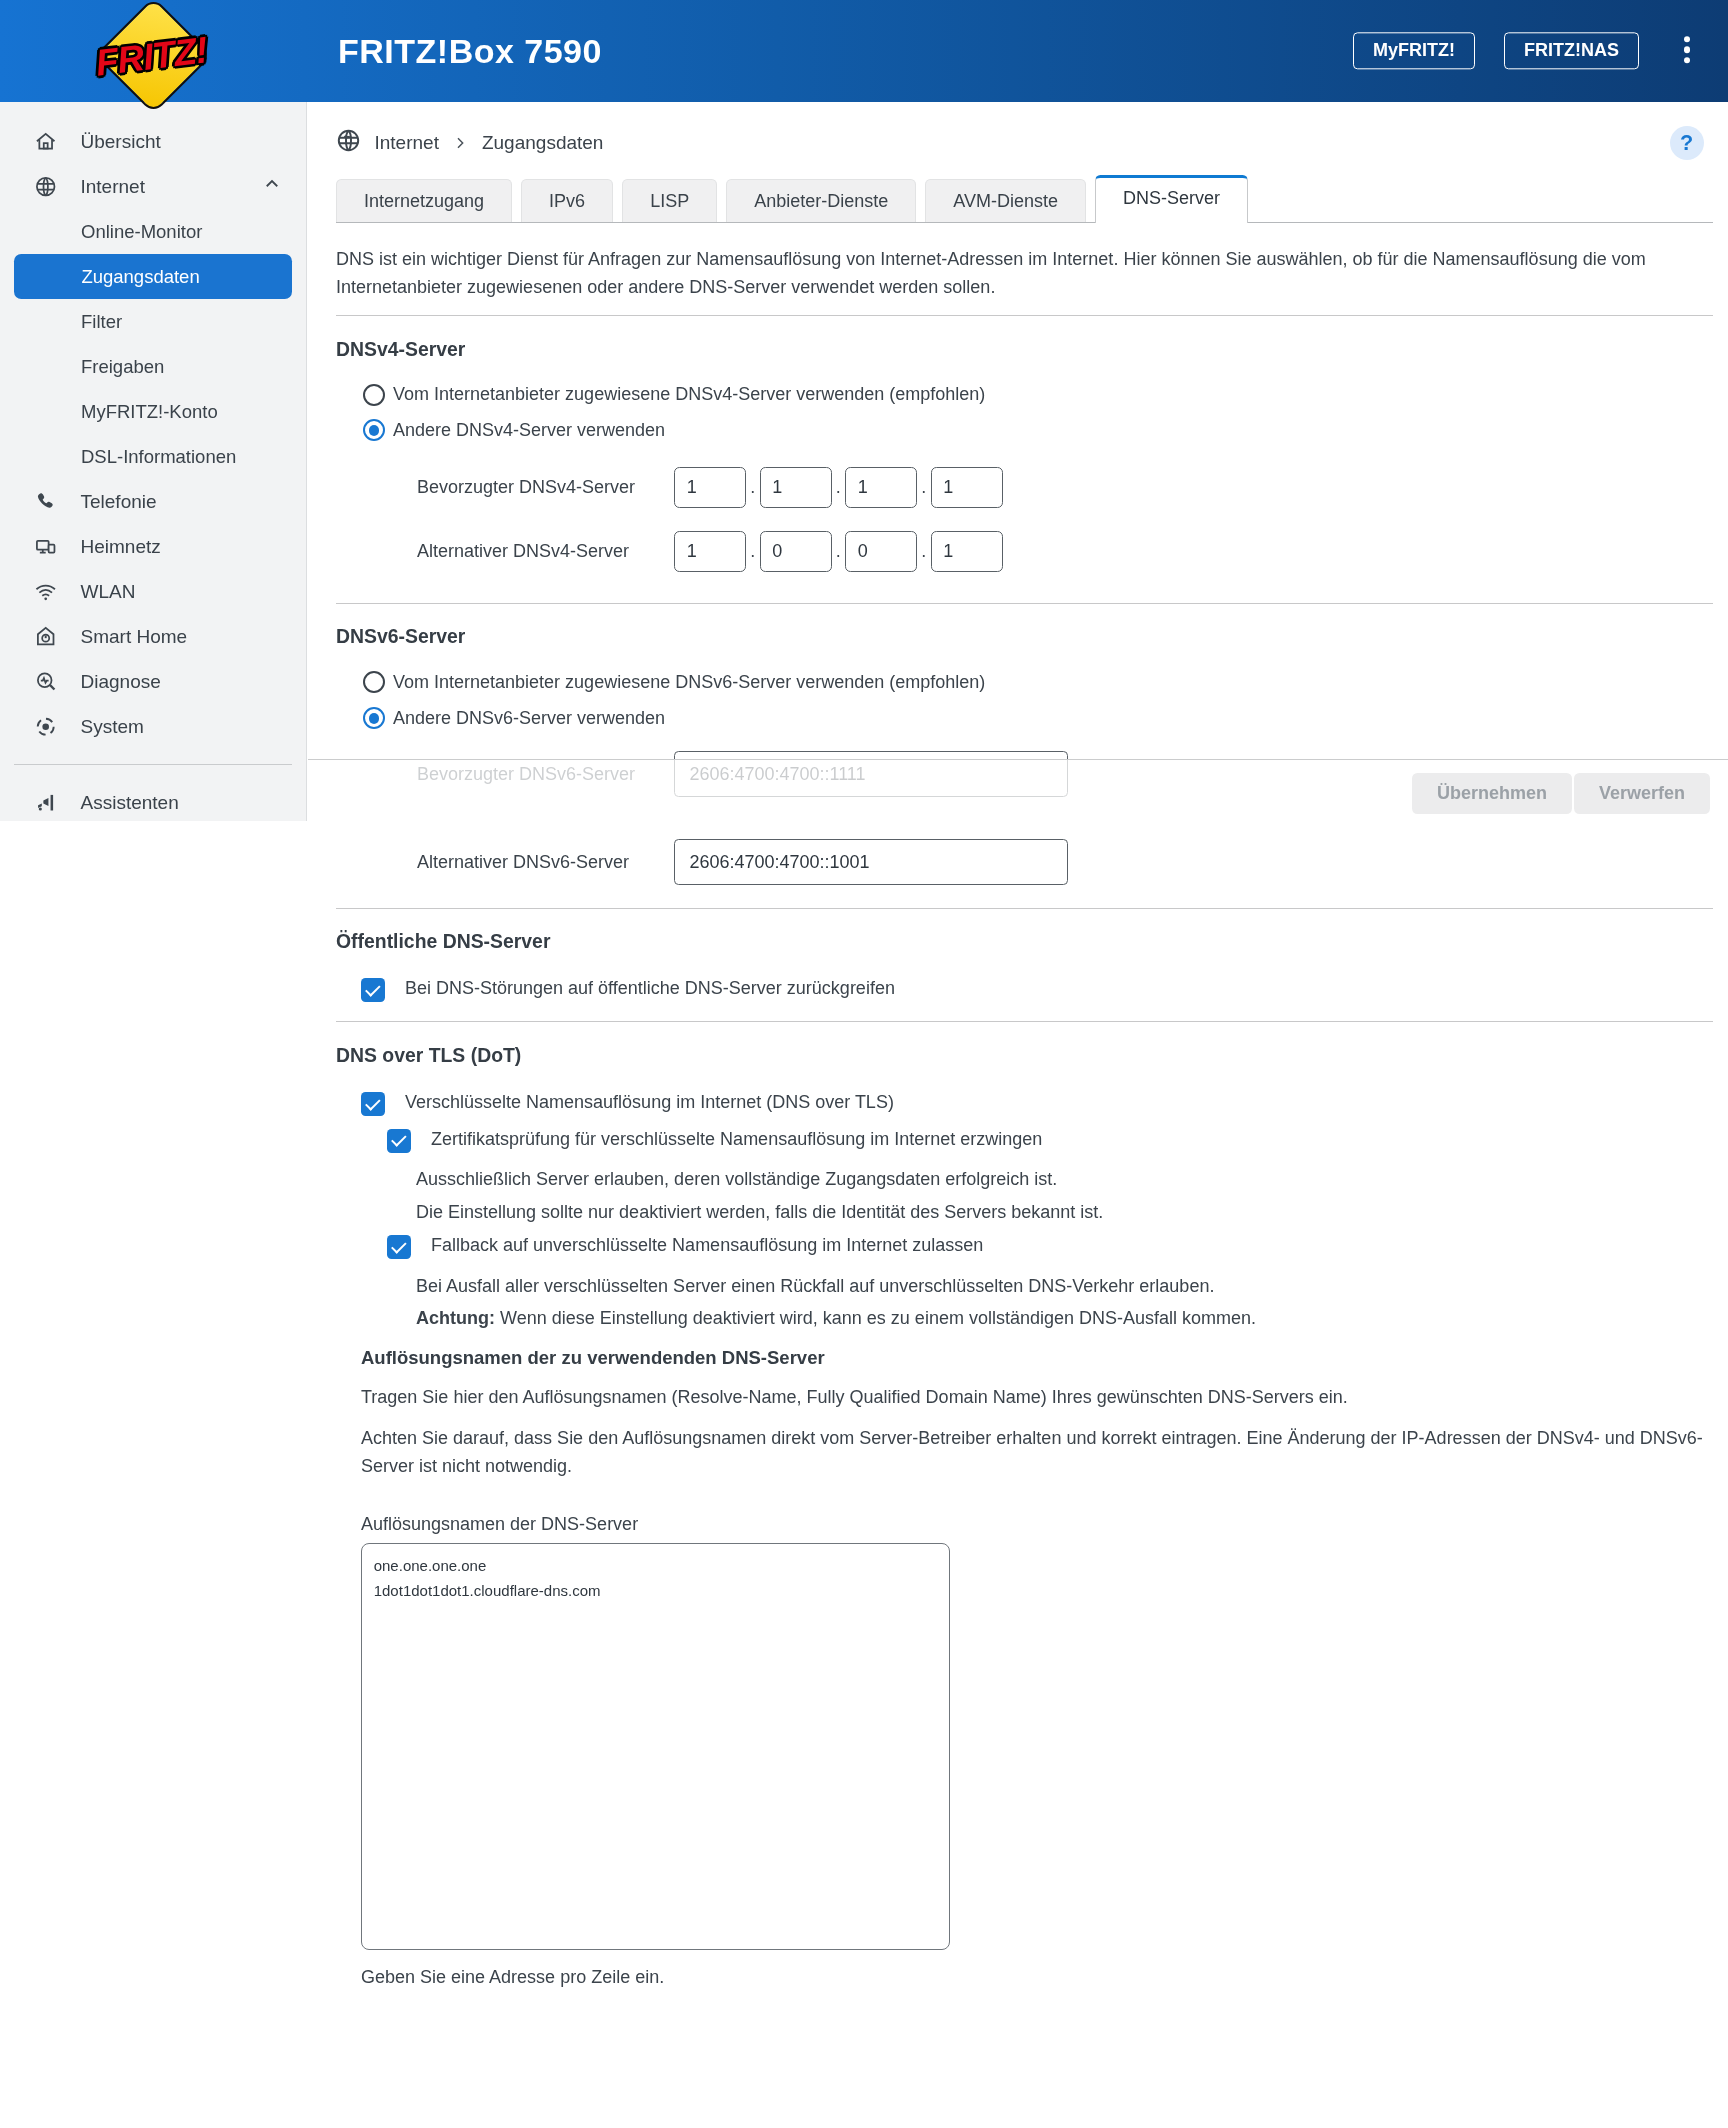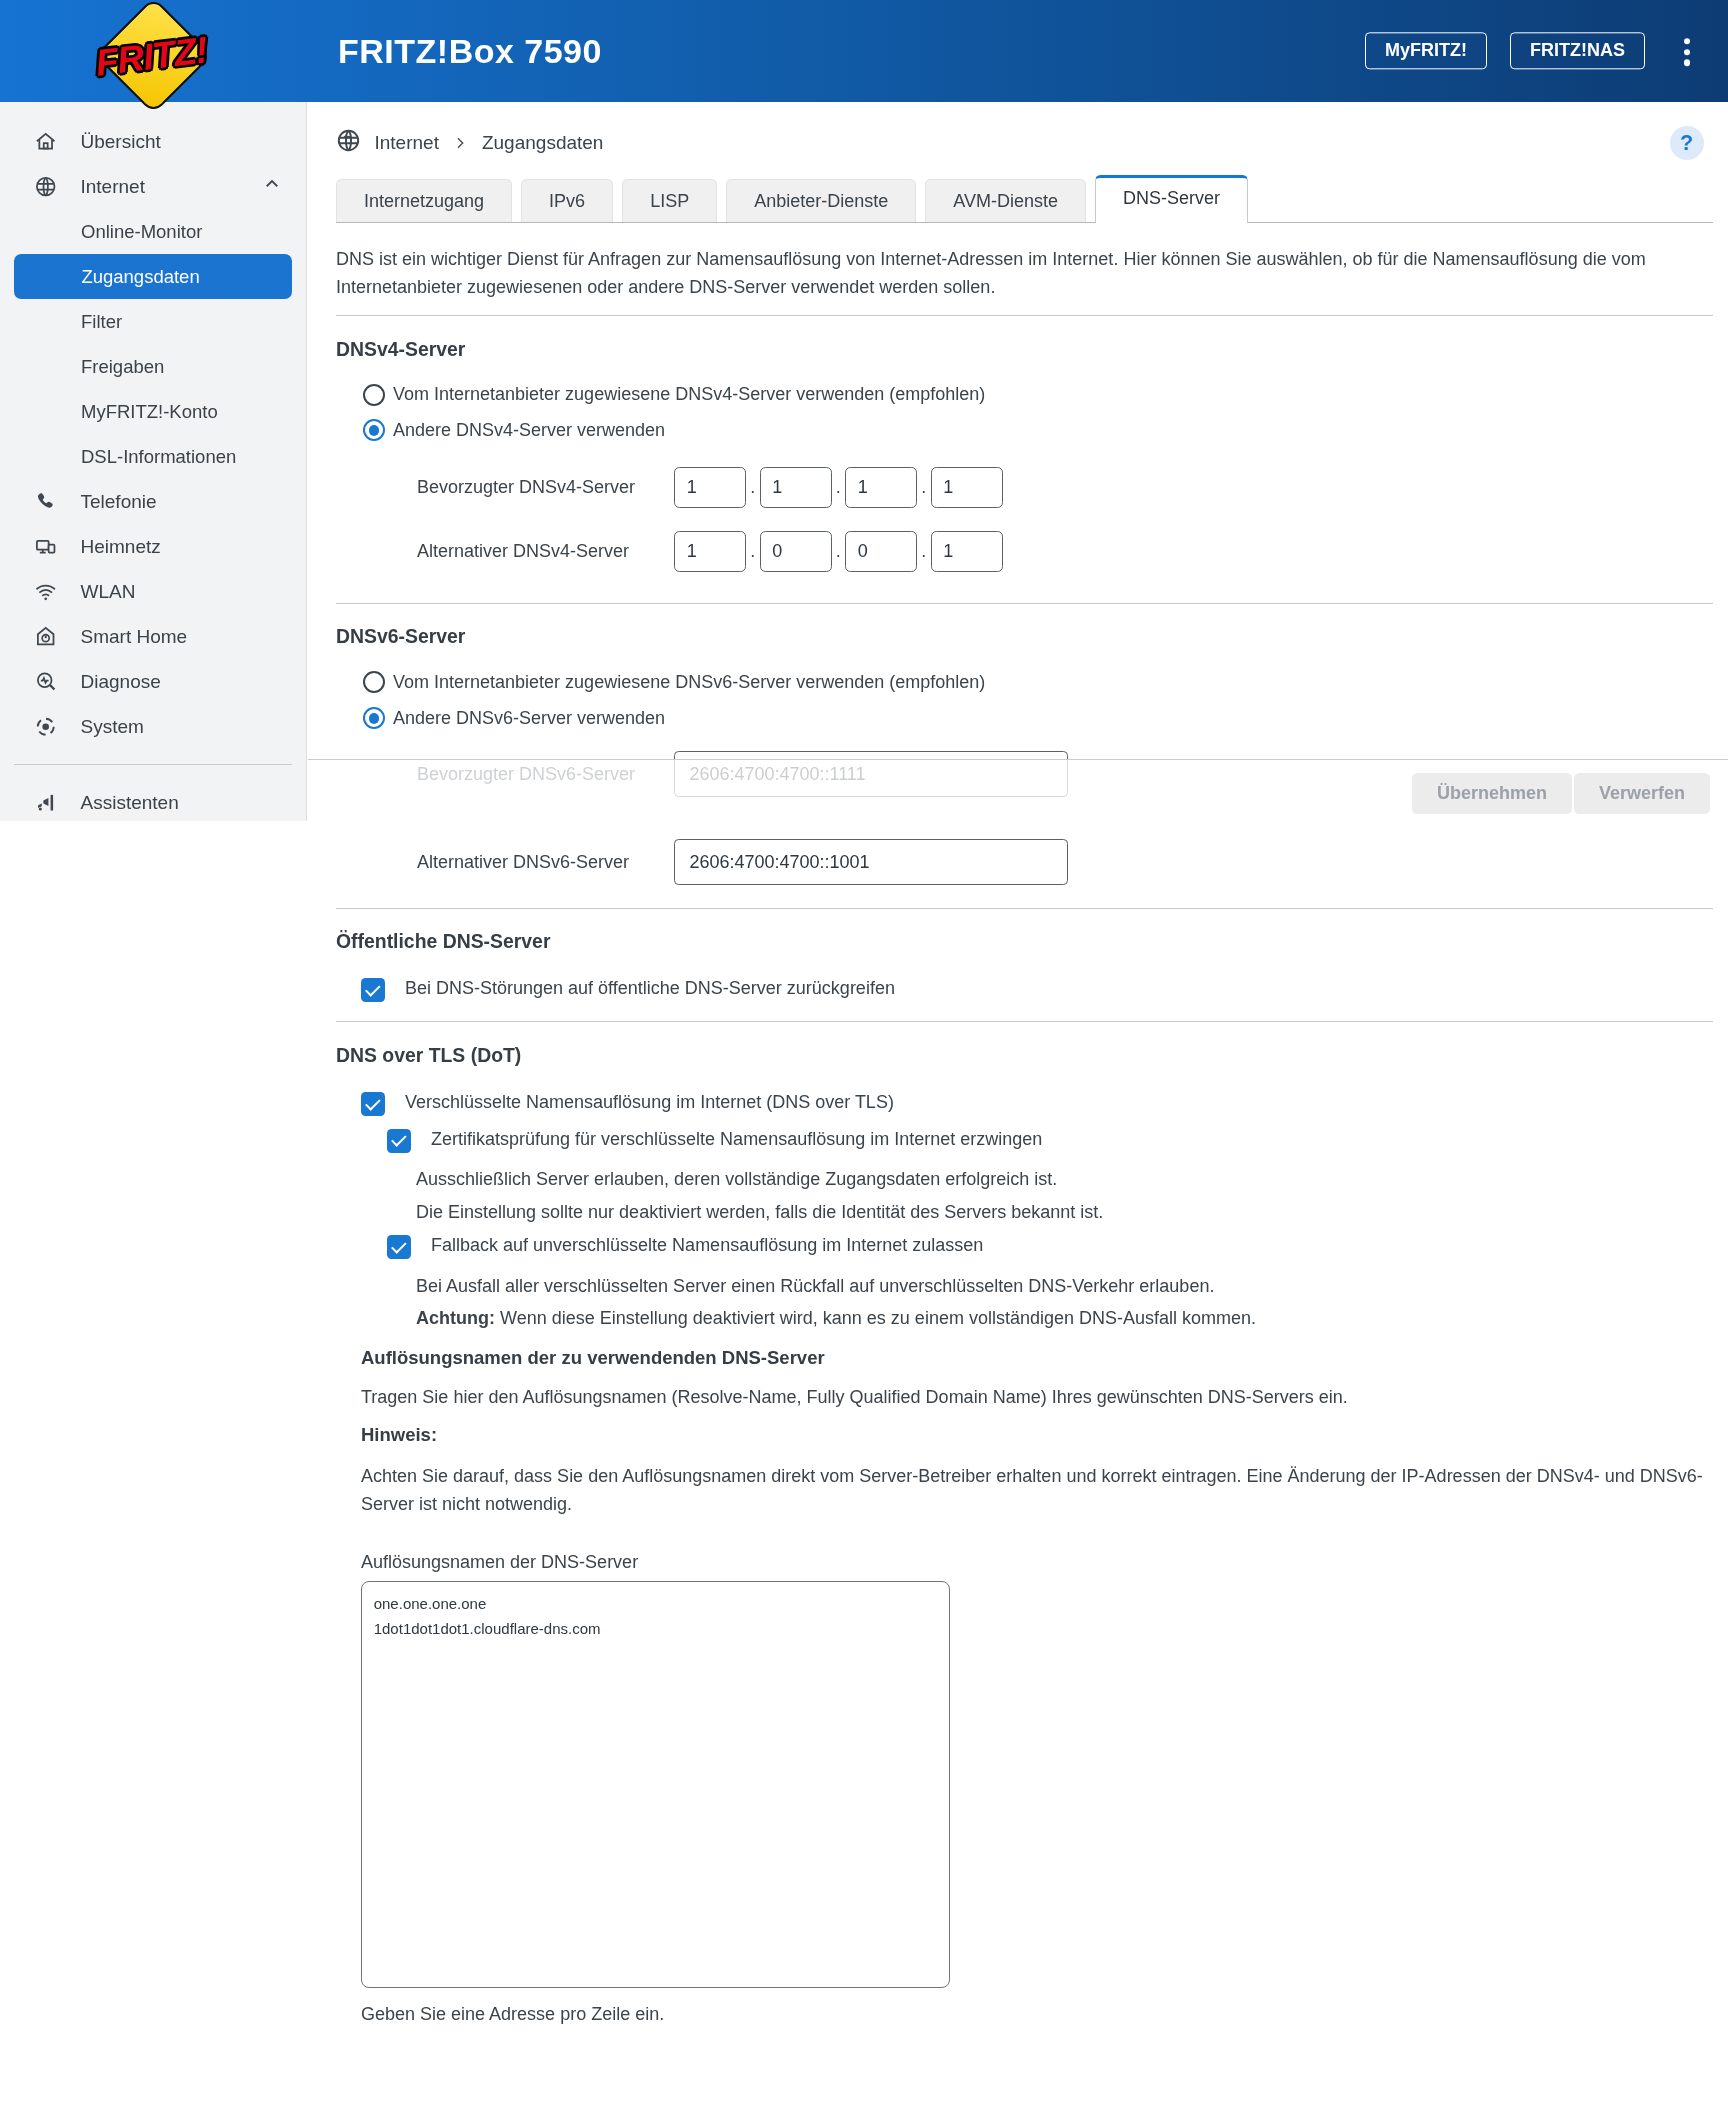--- a/index.html
+++ b/index.html
@@ -8,21 +8,21 @@
 
   
   .header{position:relative;height:102px;background:linear-gradient(90deg,#1673d2 0%,#115ca9 45%,#0d3c74 100%);}
   .logo{position:absolute;left:77px;top:3.6px;width:149px;height:112px;z-index:6;}
   .logo-diamond{position:absolute;left:35px;top:10px;width:79px;height:79px;background:linear-gradient(145deg,#ffe24a,#f6c500);
                 border:2.7px solid #101010;border-radius:12.6px;transform:rotate(45deg);}
   .logo-text{position:absolute;left:0;top:32px;width:149px;text-align:center;font-size:37px;font-weight:800;font-style:italic;
              color:#e30617;letter-spacing:-0.9px;transform:rotate(-7deg);
              text-shadow:-2.7px 0 #000,2.7px 0 #000,0 -2.7px #000,0 2.7px #000,-1.8px -1.8px #000,1.8px 1.8px #000,-1.8px 1.8px #000,1.8px -1.8px #000;}
   .app-title{position:absolute;left:338px;top:50%;transform:translateY(-50%);color:#fff;font-size:34px;font-weight:700;letter-spacing:0.5px;}
-  .header-actions{position:absolute;right:34px;top:50%;transform:translateY(-50%);display:flex;align-items:flex-end;gap:23px;}
+  .header-actions{position:absolute;right:34px;top:50%;transform:translateY(-50%);display:flex;align-items:flex-start;gap:29px;}
   .hbtn{background:transparent;border:1.8px solid #fff;border-radius:4.5px;color:#fff;font-family:inherit;
         font-size:18px;font-weight:700;padding:7.2px 19px;cursor:pointer;}
   .kebab{display:flex;flex-direction:column;gap:4.5px;margin-left:12.6px;cursor:pointer;padding:3.6px;}
   .kebab span{width:6.3px;height:6.3px;border-radius:50%;background:#fff;}
 
   
   .sidebar{position:absolute;left:0;top:102px;width:307px;height:719px;background:#f2f3f4;
            border-right:0.9px solid #dcdee0;box-sizing:border-box;padding-top:17px;z-index:1;}
   .side-item{display:flex;align-items:center;height:45px;padding-left:34px;gap:22.5px;font-size:19px;color:#3a424a;cursor:pointer;}
   .side-item .sicon{width:24px;height:24px;flex:0 0 24px;display:flex;align-items:center;justify-content:center;color:#3f474f;}
@@ -341,21 +341,20 @@
       <span class="checkbox"></span>
       <span class="cb-label">Fallback auf unverschlüsselte Namensauflösung im Internet zulassen</span>
     </div>
     <div class="note sub-note sn3">Bei Ausfall aller verschlüsselten Server einen Rückfall auf unverschlüsselten DNS-Verkehr erlauben.</div>
     <div class="note sub-note sn4">
       <span class="bold-inline">Achtung:</span><span> Wenn diese Einstellung deaktiviert wird, kann es zu einem vollständigen DNS-Ausfall kommen.</span>
     </div>
 
     <div class="resolver-h">Auflösungsnamen der zu verwendenden DNS-Server</div>
     <div class="resolver-t">Tragen Sie hier den Auflösungsnamen (Resolve-Name, Fully Qualified Domain Name) Ihres gewünschten DNS-Servers ein.</div>
-    <div class="hint-h">Hinweis:</div>
     <div class="hint-t">Achten Sie darauf, dass Sie den Auflösungsnamen direkt vom Server-Betreiber erhalten und korrekt eintragen. Eine Änderung der IP-Adressen der DNSv4- und DNSv6-Server ist nicht notwendig.</div>
     <div class="ta-label">Auflösungsnamen der DNS-Server</div>
     <textarea class="resolver-ta" spellcheck="false" style="">one.one.one.one
 1dot1dot1dot1.cloudflare-dns.com</textarea>
     <div class="note ta-note">Geben Sie eine Adresse pro Zeile ein.</div>
 
   </div>
 
   <div class="apply-bar">
     <button class="gbtn" disabled="">Übernehmen</button>

